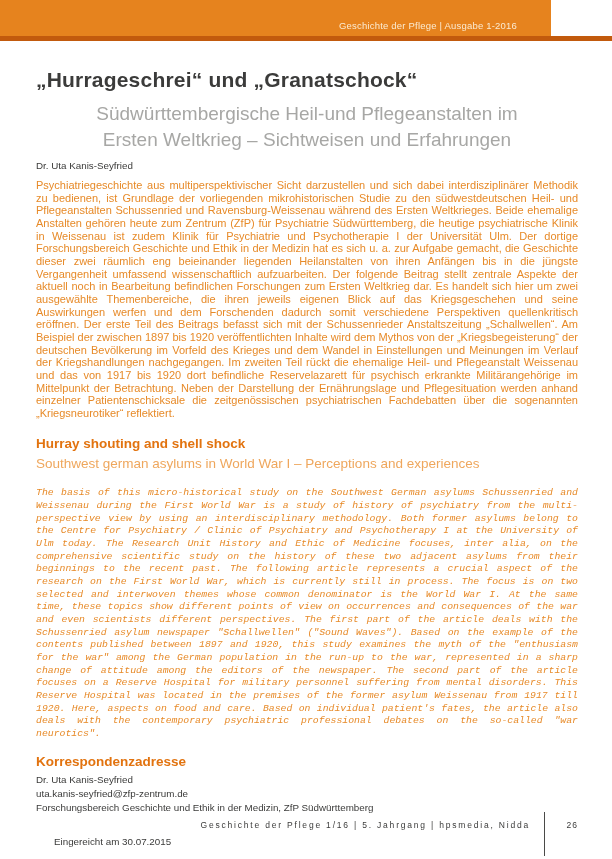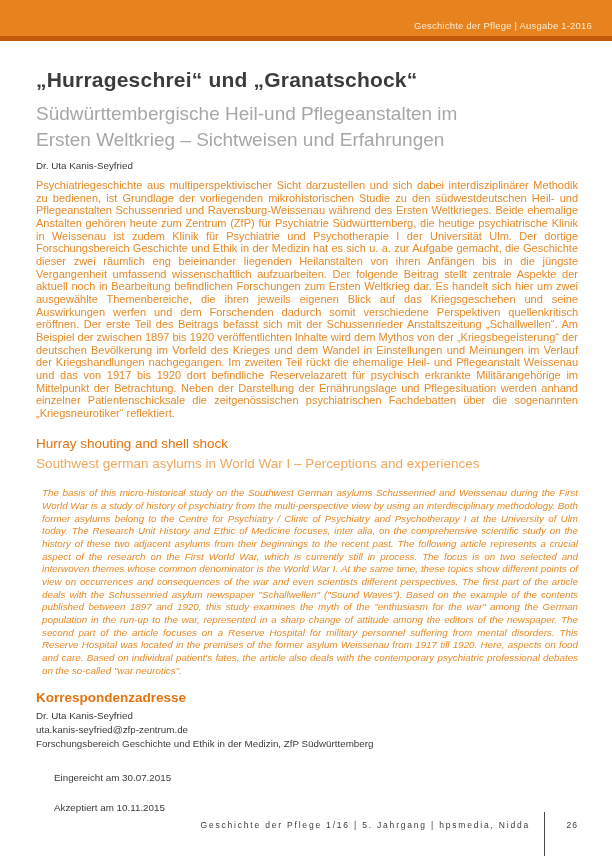--- a/index.html
+++ b/index.html
@@ -5,25 +5,25 @@
   html,body{margin:0;padding:0;background:#ffffff;}
   .page{
     position:relative;
     width:612px;height:859px;
     background:#ffffff;
     font-family:"Liberation Sans", sans-serif;
     overflow:hidden;
   }
   
   .topbar{
-    position:absolute;left:0;top:0;width:612px;height:36px;
+    position:absolute;left:0;top:0;width:551px;height:36px;
     background:#E6831E;
     display:flex;align-items:flex-end;justify-content:flex-end;
     box-sizing:border-box;
-    padding:0 20px 5px 0;
+    padding:0 34px 5px 0;
   }
   .topbar-text{
     color:#FBEBD2;
     font-size:9.5px;
     letter-spacing:.2px;
   }
   .topbar-accent{
     position:absolute;left:0;top:36px;width:612px;height:5px;
     background:#C25A0D;
   }
@@ -36,52 +36,54 @@
     font-weight:bold;
     color:#3B3B3A;
     letter-spacing:.2px;
   }
   .subtitle{
     margin:9px 0 0 0;
     font-size:19px;
     font-weight:normal;
     color:#A7A7A5;
     line-height:26px;
+    text-align:center;
   }
   .author{
     margin:7px 0 0 0;
     font-size:9.8px;
     color:#3B3B3A;
   }
   .abstract-de{
     margin:8px 0 0 0;
     font-size:11px;
     line-height:12.65px;
     color:#E78A28;
     text-align:justify;
   }
   .heading-en{
     margin:17px 0 0 0;
     font-size:13.5px;
-    font-weight:normal;
+    font-weight:bold;
     color:#E2730F;
   }
   .subheading-en{
     margin:5px 0 16px 0;
     font-size:13.5px;
     font-weight:normal;
     color:#EFA75D;
   }
   .abstract-en{
-    margin:5px 0 0 6px;
+    margin:5px 0 0 0;
     font-size:9.8px;
     line-height:12.65px;
     color:#E78A28;
     font-style:italic;
     text-align:justify;
+    font-family:Liberation Mono, monospace;
   }
   .corr-heading{
     margin:13px 0 0 0;
     font-size:13.5px;
     font-weight:bold;
     color:#E2730F;
   }
   .corr-line{
     margin:2px 0 0 0;
     font-size:9.8px;

